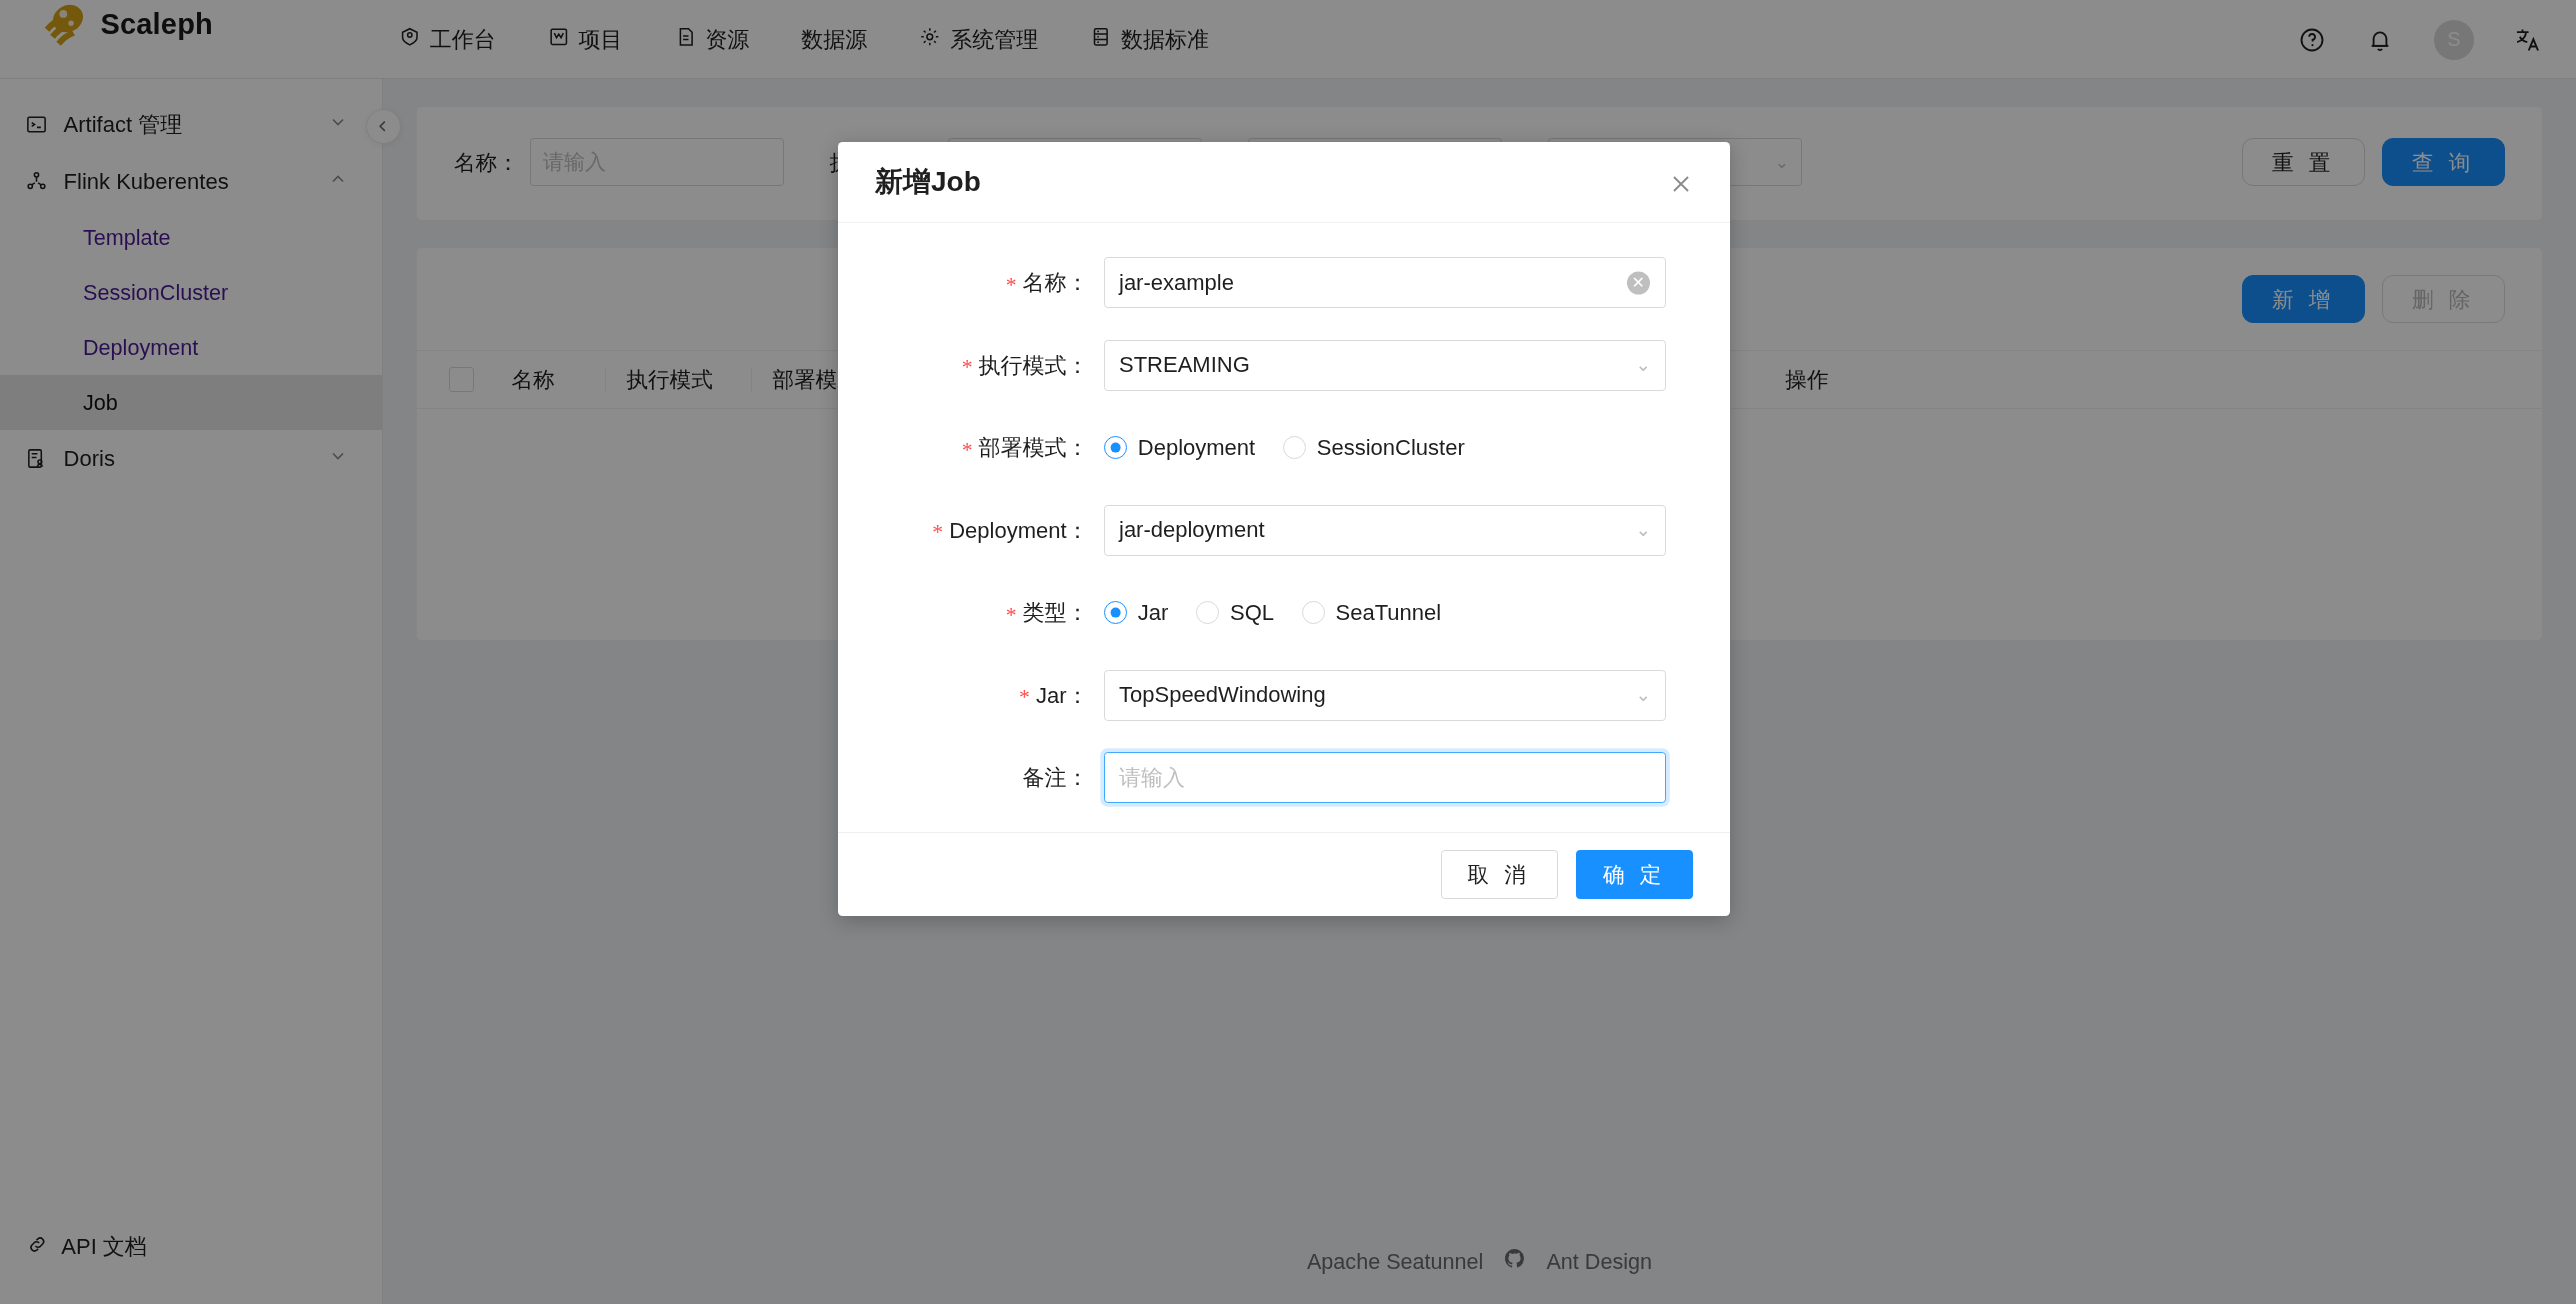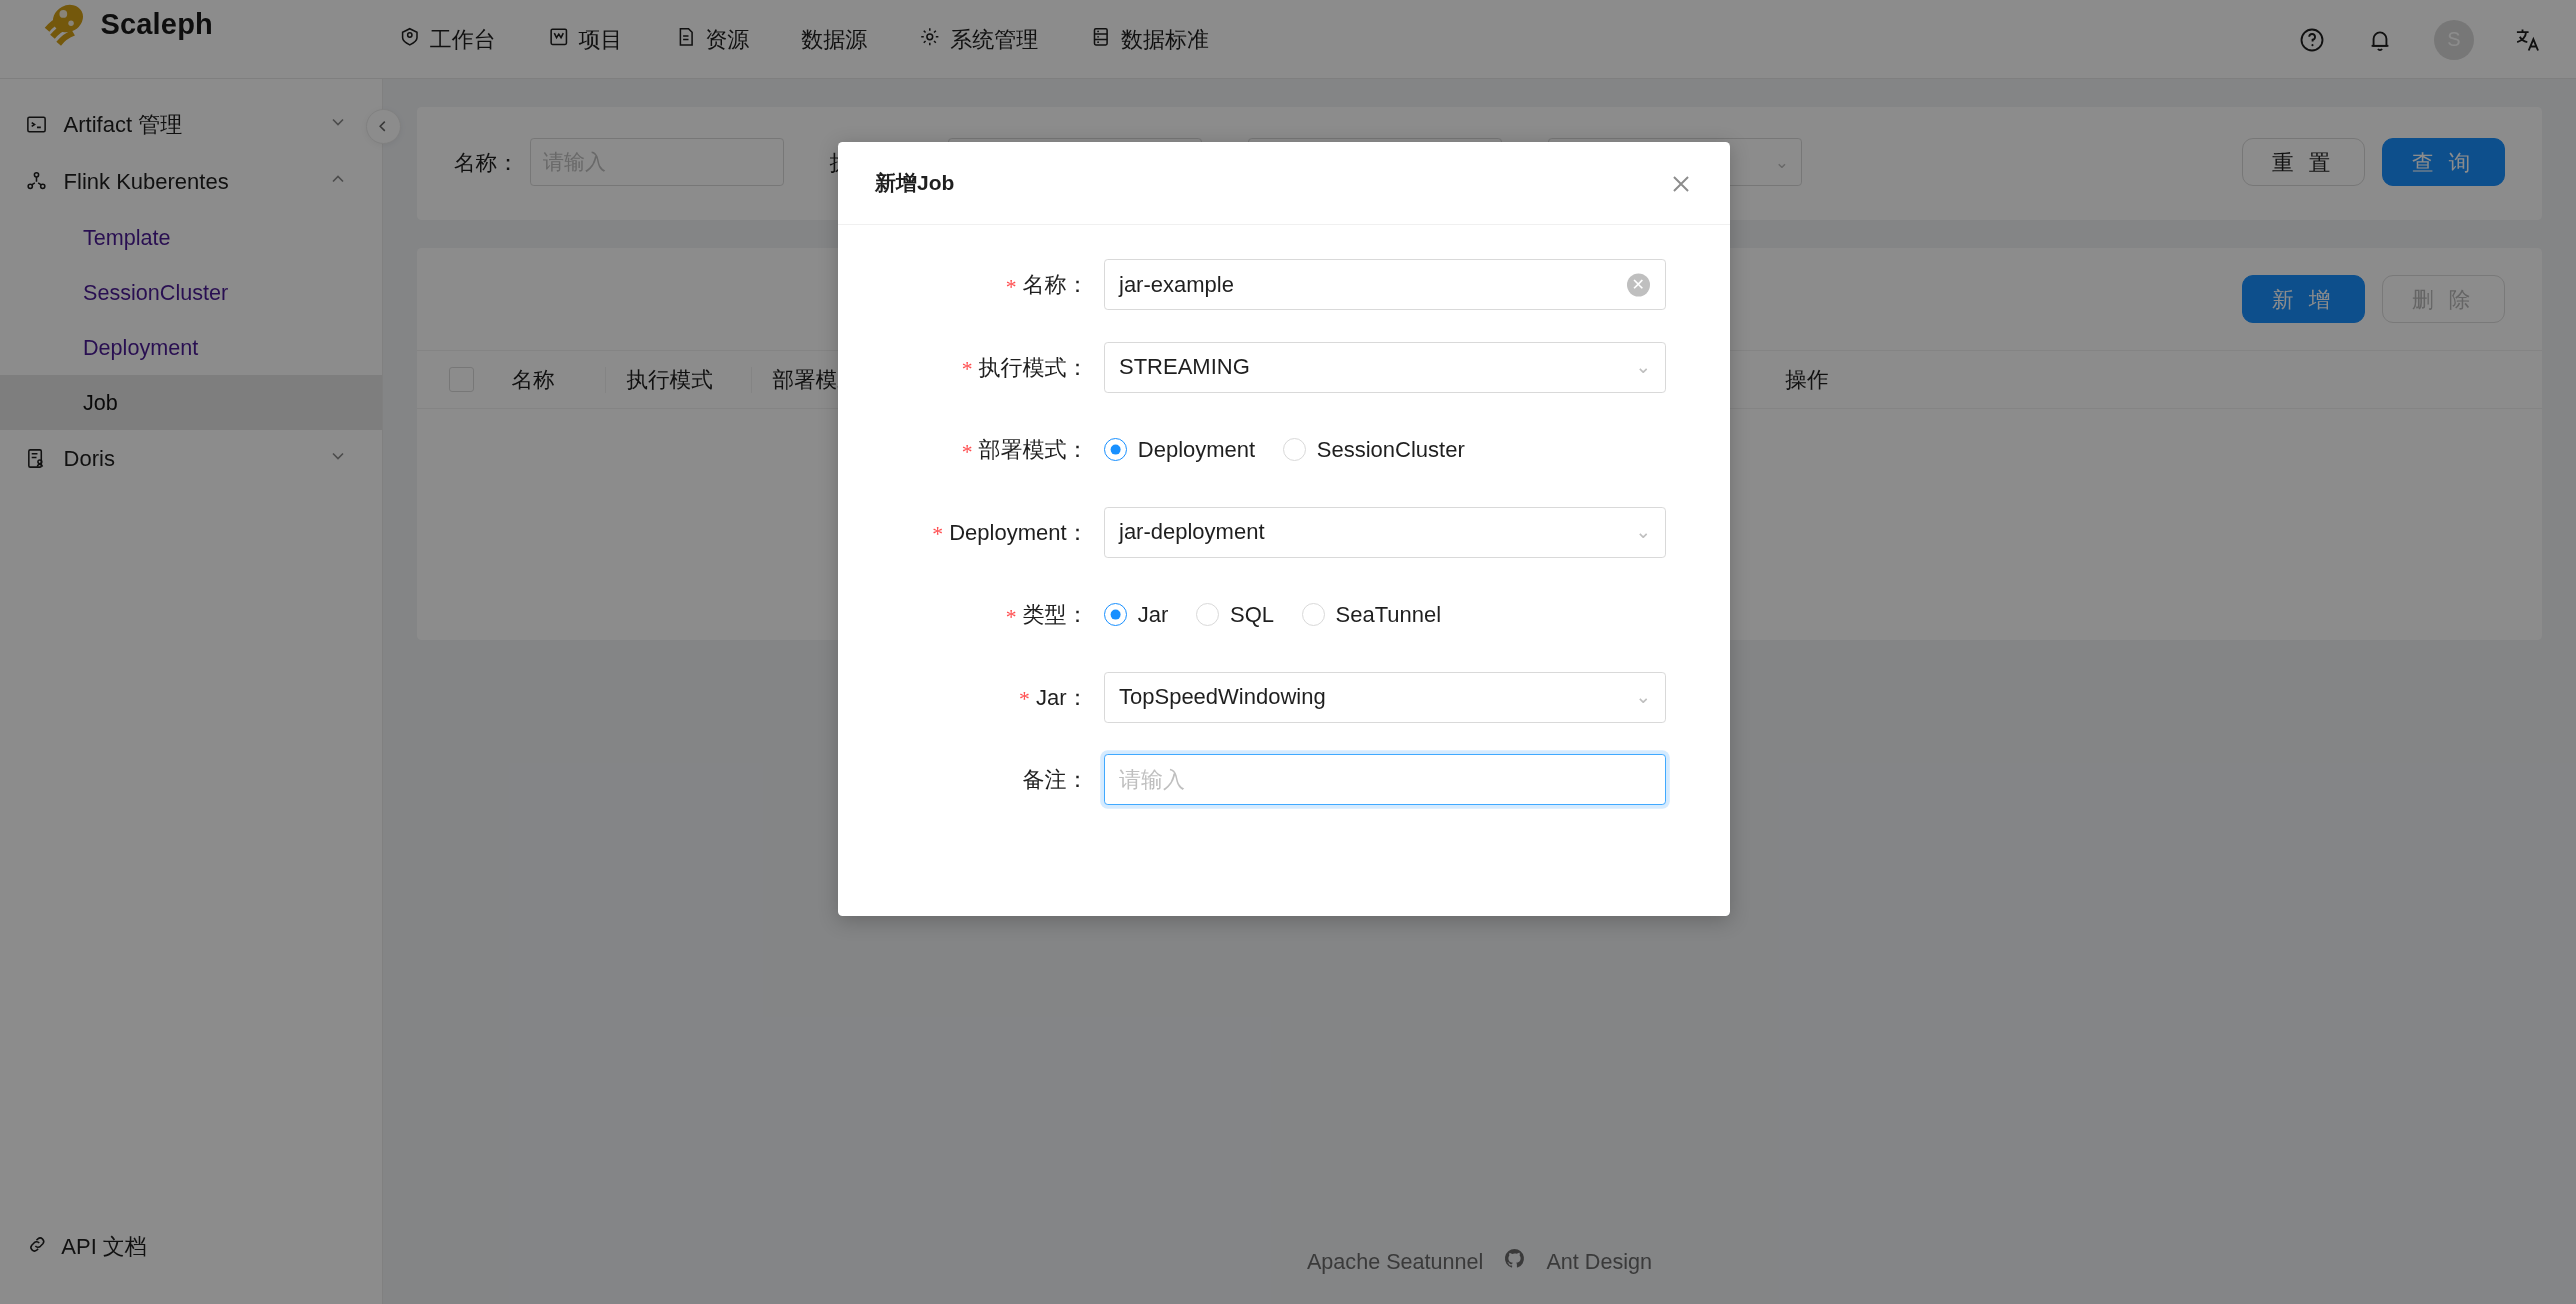--- a/index.html
+++ b/index.html
@@ -161,21 +161,21 @@
     width: 892px; height: 774px;
     background: #fff; border-radius: 4.6px; z-index: 60;
     box-shadow: 0 4.6px 20px rgba(0,0,0,.22);
     display: flex; flex-direction: column;
   }
   .modal-head {
     height: 83px; border-bottom: 0.8px solid #f0f0f0;
     display: flex; align-items: center; padding: 0 37px;
     position: relative;
   }
-  .modal-title { font-size: 21px; font-weight: 600; color: #1f1f1f; }
+  .modal-title { font-size: 28px; font-weight: 600; color: #1f1f1f; }
   .modal-close {
     position: absolute; right: 32px; top: 25px;
     width: 34px; height: 34px; color: #8c8c8c; cursor: pointer;
     display: flex; align-items: center; justify-content: center;
   }
   .modal-body { flex: 1; padding: 34px 43px 0 43px; }
   .modal-foot {
     height: 86px; border-top: 0.8px solid #f0f0f0;
     display: flex; align-items: center; justify-content: flex-end;
     gap: 18.5px; padding: 0 37px;
@@ -583,14 +583,18 @@
       </div>
       <div class="form-control">
         <div class="inp focused">
           <span class="ph">请输入</span>
         </div>
       </div>
     </div>
 
   </div>
 
+  <div class="modal-foot">
+    <div class="mbtn">取 消</div>
+    <div class="mbtn primary">确 定</div>
+  </div>
 </div>
 
 
 </body></html>

